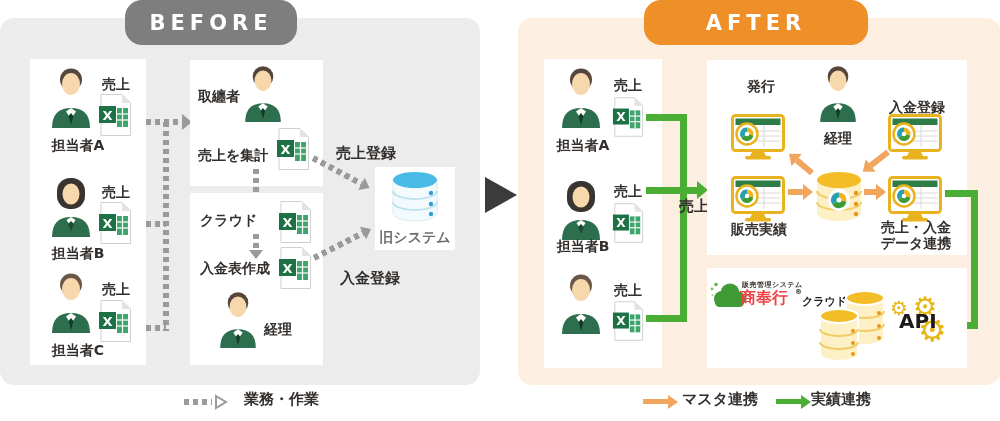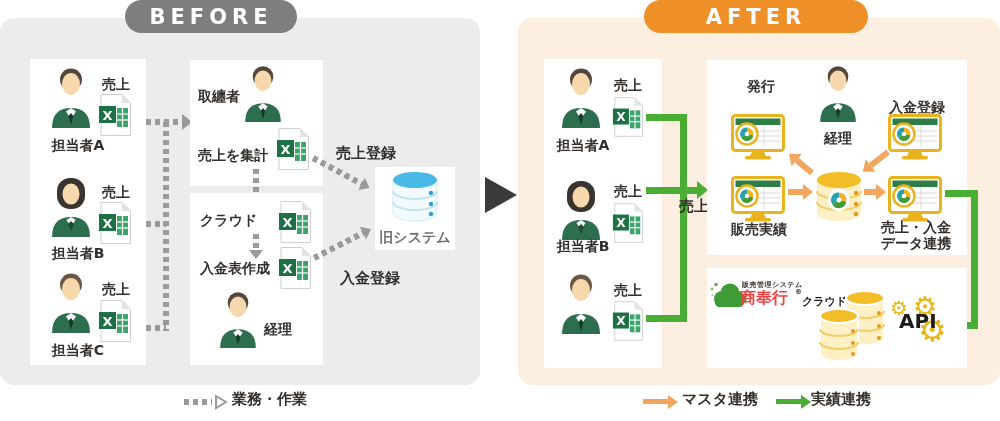--- a/index.html
+++ b/index.html
@@ -1,20 +1,20 @@
 <!DOCTYPE html>
 <html><head>
 <meta charset="utf-8">
 <style>
   html,body{margin:0;padding:0;background:#fff;}
   #stage{position:relative;width:1000px;height:421px;background:#fff;overflow:hidden;
          font-family:"DejaVu Sans","Liberation Sans",sans-serif;color:#332f2d;}
   .abs{position:absolute;}
   .panel{position:absolute;top:18px;height:367px;border-radius:14px;}
-  .pill{position:absolute;top:0;height:33px;border-radius:17px;display:flex;align-items:center;justify-content:center;
+  .pill{position:absolute;top:0;height:45px;border-radius:17px;display:flex;align-items:center;justify-content:center;
         color:#fff;font-weight:bold;font-size:21px;letter-spacing:5px;}
   .whitebox{position:absolute;background:#fff;}
   .jp{position:absolute;font-weight:bold;color:#332f2d;line-height:1.15;} .f14{font-size:14px;} .f15{font-size:15px;}
   .ctr{text-align:center;}
   
   .dash-h{position:absolute;height:6px;background:repeating-linear-gradient(90deg,#9a9a9a 0 5px,transparent 5px 9px);}
   .dash-v{position:absolute;width:6px;background:repeating-linear-gradient(180deg,#9a9a9a 0 5px,transparent 5px 9px);}
   .dasharrow{position:absolute;height:6px;background:repeating-linear-gradient(90deg,#9a9a9a 0 5px,transparent 5px 9px);transform-origin:left center;}
   .dasharrow::after{content:"";position:absolute;right:-9px;top:50%;margin-top:-7px;width:0;height:0;
         border-left:9px solid #9a9a9a;border-top:7px solid transparent;border-bottom:7px solid transparent;}
@@ -194,21 +194,21 @@
     <circle cx="42" cy="23" r="2.2" fill="#2f9ed8"></circle>
       <circle cx="42" cy="34" r="2.2" fill="#2f9ed8"></circle>
       <circle cx="42" cy="44" r="2.2" fill="#2f9ed8"></circle>
   </svg>
   <div class="jp f14 ctr" style="left:375px;top:229px;width:80px;color:#6f6f6f;">旧システム</div>
 
   <div class="dash-h" style="left:184px;top:399px;width:28px;"></div>
   <svg class="abs" style="left:214px;top:394px;" width="14" height="16" viewBox="0 0 14 16">
     <path d="M2,2 L12,8 L2,14 z" fill="none" stroke="#9a9a9a" stroke-width="2"></path>
   </svg>
-  <div class="jp f15" style="left:232px;top:391px;">業務・作業</div>
+  <div class="jp f15" style="left:244px;top:391px;">業務・作業</div>
 
   <div class="bigarrow" style="left:485px;top:177px;"></div>
 
   <div class="panel" style="left:518px;width:482px;background:#fcefe2;"></div>
   <div class="pill" style="left:644px;width:224px;background:#ee8f27;">
     <span>AFTER</span>
   </div>
 
   <div class="whitebox" style="left:544px;top:59px;width:118px;height:309px;"></div>
 

